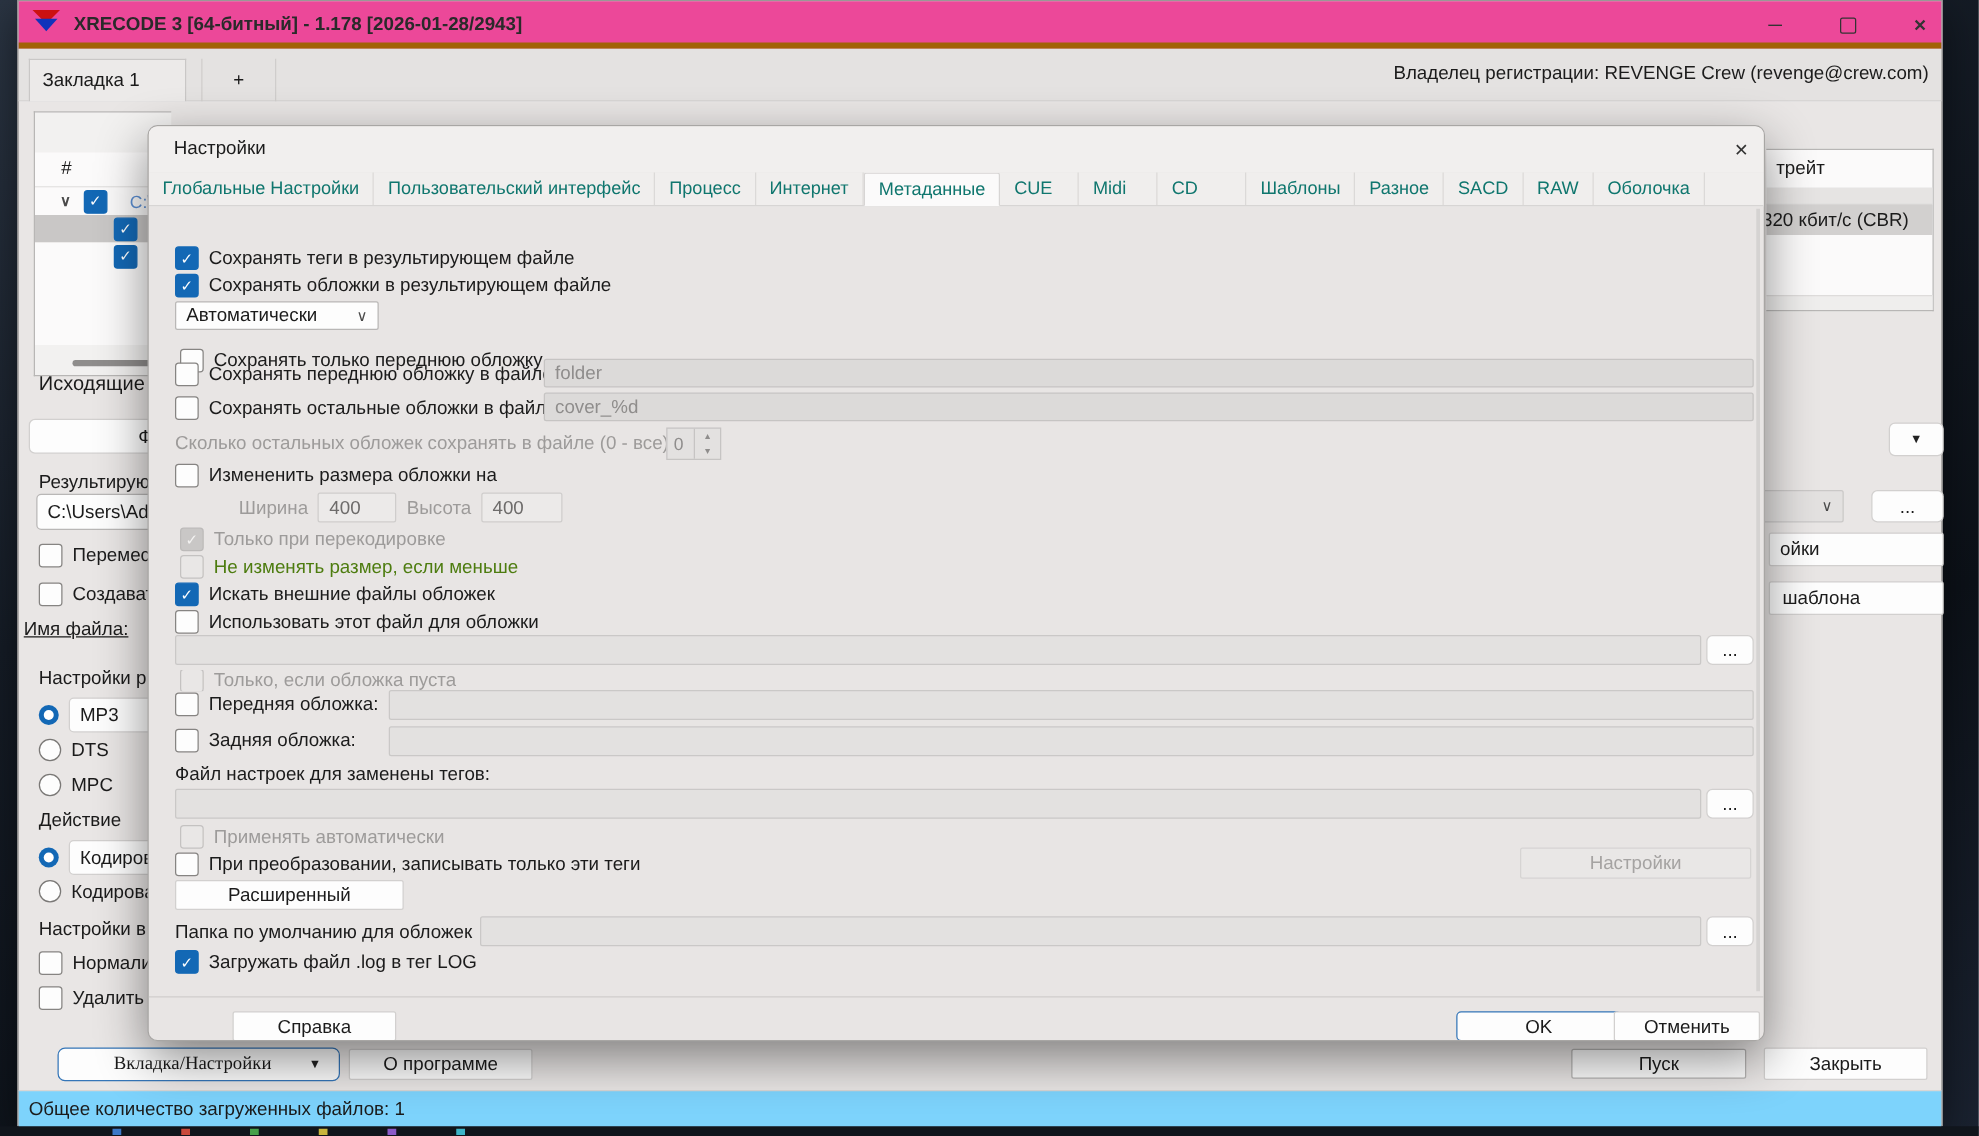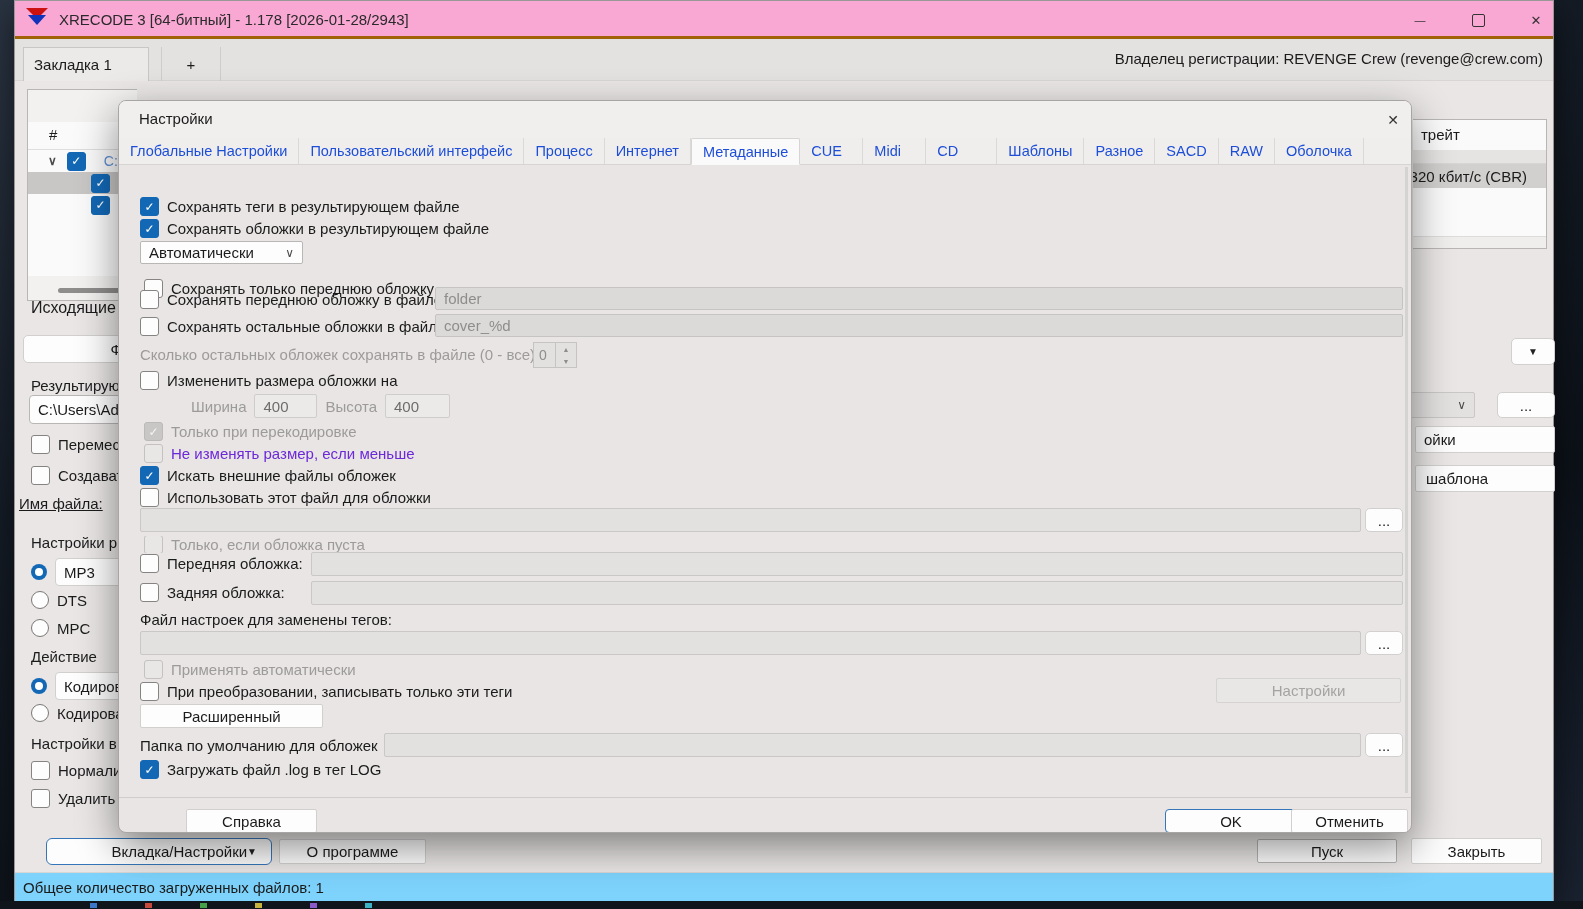--- a/index.html
+++ b/index.html
@@ -26,32 +26,32 @@
        padding:0 8px;font-size:15px;color:#8f8d8c;overflow:hidden;white-space:nowrap;}
   .inp.lt{background:#e3e1e0;border-color:#cac8c7;}
   .inp.white{background:#fdfdfd;border-color:#b9b7b6;color:#1b1b1b;}
   .btn{background:#fdfdfd;border:1px solid #d2d0cf;border-radius:5px;display:flex;align-items:center;
        justify-content:center;font-size:15px;color:#1b1b1b;cursor:default;}
   .btn.dis{background:#e9e7e6;border-color:#d6d4d3;color:#a5a3a2;}
   .btn.primary{border:1.5px solid #3576b8;}
   .chev{color:#4a4a4a;font-size:12px;}
   
   .tabstrip{display:flex;align-items:stretch;background:#f0eeed;border-bottom:1px solid #d7d5d4;height:27px;}
-  .tab{padding:0 11px;display:flex;align-items:center;font-size:14.5px;color:#1d4ed8;border-right:1px solid #dbd9d8;}
+  .tab{padding:0 11px;display:flex;align-items:center;font-size:14.5px;color:#0f766e;border-right:1px solid #dbd9d8;}
   .tab.active{background:#fbfafa;border:1px solid #d7d5d4;border-bottom:1px solid #fbfafa;margin-bottom:-1px;border-top-left-radius:2px;border-top-right-radius:2px;}
   
   .spin{display:flex;flex-direction:column;width:20px;border-left:1px solid #c6c4c3;}
   .spin span{flex:1;display:flex;align-items:center;justify-content:center;font-size:7px;color:#8f8d8c;}
 </style>
 </head>
 <body>
 
 <div class="abs" style="left:14px;top:0;width:1540px;height:901px;background:#e9e6e5;border:1px solid #9a9896;box-shadow:0 10px 30px rgba(0,0,0,.5);">
 
-  <div class="abs" style="left:0;top:0;width:100%;height:38px;background:#f9a8d4;border-bottom:3px solid #a16207;">
+  <div class="abs" style="left:0;top:0;width:100%;height:38px;background:#ec4899;border-bottom:5px solid #a16207;font-weight:bold;">
     <div class="abs" style="left:10px;top:7px;width:24px;height:24px;">
       <div style="width:0;height:0;border-left:11px solid transparent;border-right:11px solid transparent;border-top:11px solid #cc1111;margin-left:1px;"></div>
       <div style="width:0;height:0;border-left:9px solid transparent;border-right:9px solid transparent;border-top:10px solid #1133bb;margin-left:3px;margin-top:-4px;"></div>
     </div>
     <div class="abs txt" style="left:44px;top:10px;color:#2a2a2a;">XRECODE 3 [64-битный] - 1.178 [2026-01-28/2943]</div>
     <div class="abs" style="left:1382px;top:4px;width:46px;height:30px;display:flex;align-items:center;justify-content:center;">
       <span style="font-size:11px;color:#333;">—</span>
     </div>
     <div class="abs" style="left:1440px;top:4px;width:46px;height:30px;display:flex;align-items:center;justify-content:center;">
       <span style="width:11px;height:11px;border:1px solid #333;border-radius:2px;display:block;"></span>
@@ -172,21 +172,21 @@
     <span>...</span>
   </div>
   <div class="abs btn" style="left:1400px;top:425px;width:140px;height:27px;justify-content:flex-start;padding-left:8px;border-radius:2px;">
     <span>ойки</span>
   </div>
   <div class="abs btn" style="left:1400px;top:464px;width:140px;height:27px;justify-content:flex-start;padding-left:10px;border-radius:2px;">
     <span>шаблона</span>
   </div>
 
   <div class="abs btn primary" style="left:31px;top:837px;width:226px;height:27px;border-radius:6px;justify-content:space-between;padding:0 14px;">
-    <span style="flex:1;text-align:right;">Вкладка/Настройки</span>
+    <span style="flex:1;text-align:center;font-family:Liberation Serif, serif;">Вкладка/Настройки</span>
     <span style="font-size:10px;color:#222;">▼</span>
   </div>
   <div class="abs btn" style="left:264px;top:838px;width:147px;height:25px;border-radius:2px;">
     <span>О программе</span>
   </div>
   <div class="abs btn" style="left:1242px;top:838px;width:140px;height:24px;border-radius:2px;border-color:#b5b3b2;">
     <span>Пуск</span>
   </div>
   <div class="abs btn" style="left:1396px;top:837px;width:131px;height:26px;border-radius:2px;">
     <span>Закрыть</span>
@@ -313,21 +313,21 @@
       <span>400</span>
     </span>
   </div>
 
   <div class="abs row gray" style="left:25px;top:321px;color:#9d9b9a;">
     <span class="cb dis-on">
         <span>✓</span>
       </span>
     <span>Только при перекодировке</span>
   </div>
-  <div class="abs row gray" style="left:25px;top:343px;color:#6d28d9;">
+  <div class="abs row gray" style="left:25px;top:343px;color:#4d7c0f;">
     <span class="cb dis-off"></span>
     <span>Не изменять размер, если меньше</span>
   </div>
   <div class="abs row" style="left:21px;top:365px;">
     <span class="cb on">
         <span>✓</span>
       </span>
     <span>Искать внешние файлы обложек</span>
   </div>
   <div class="abs row" style="left:21px;top:387px;">

